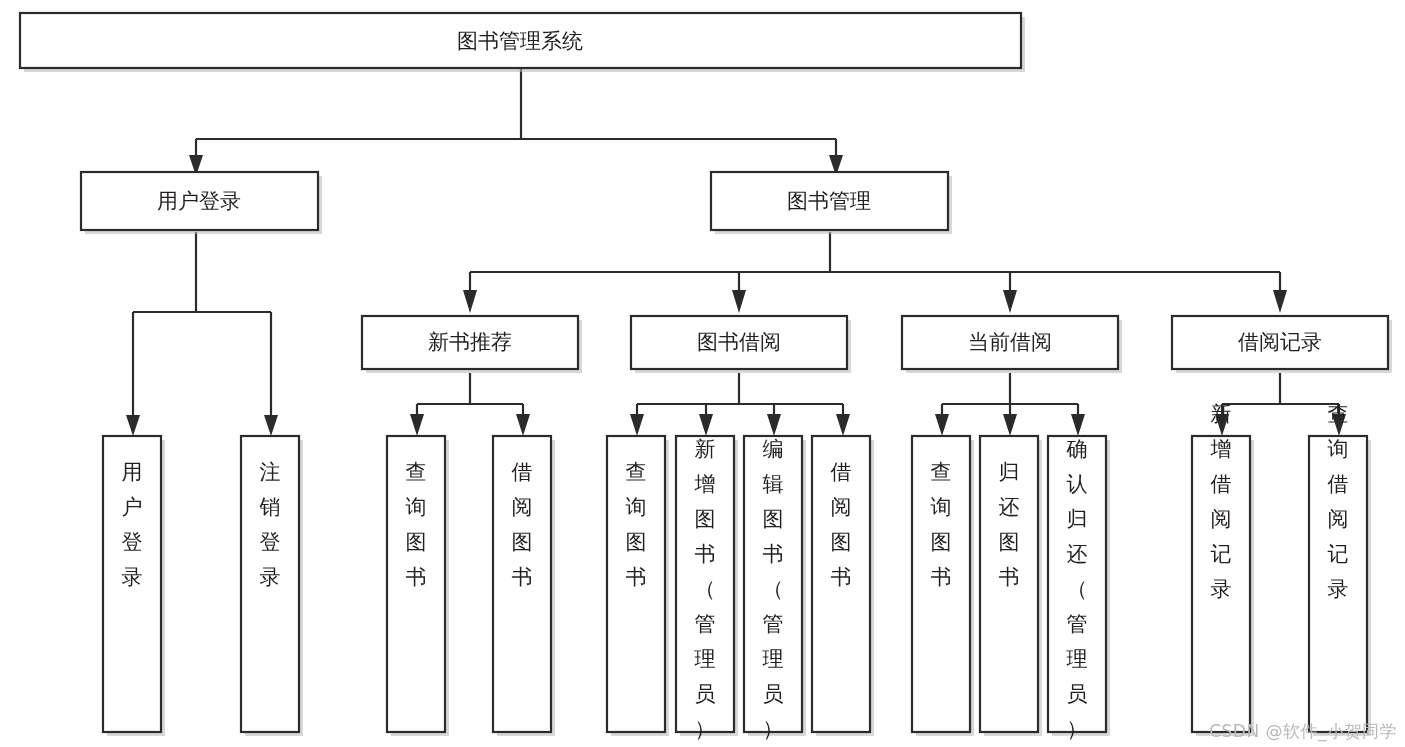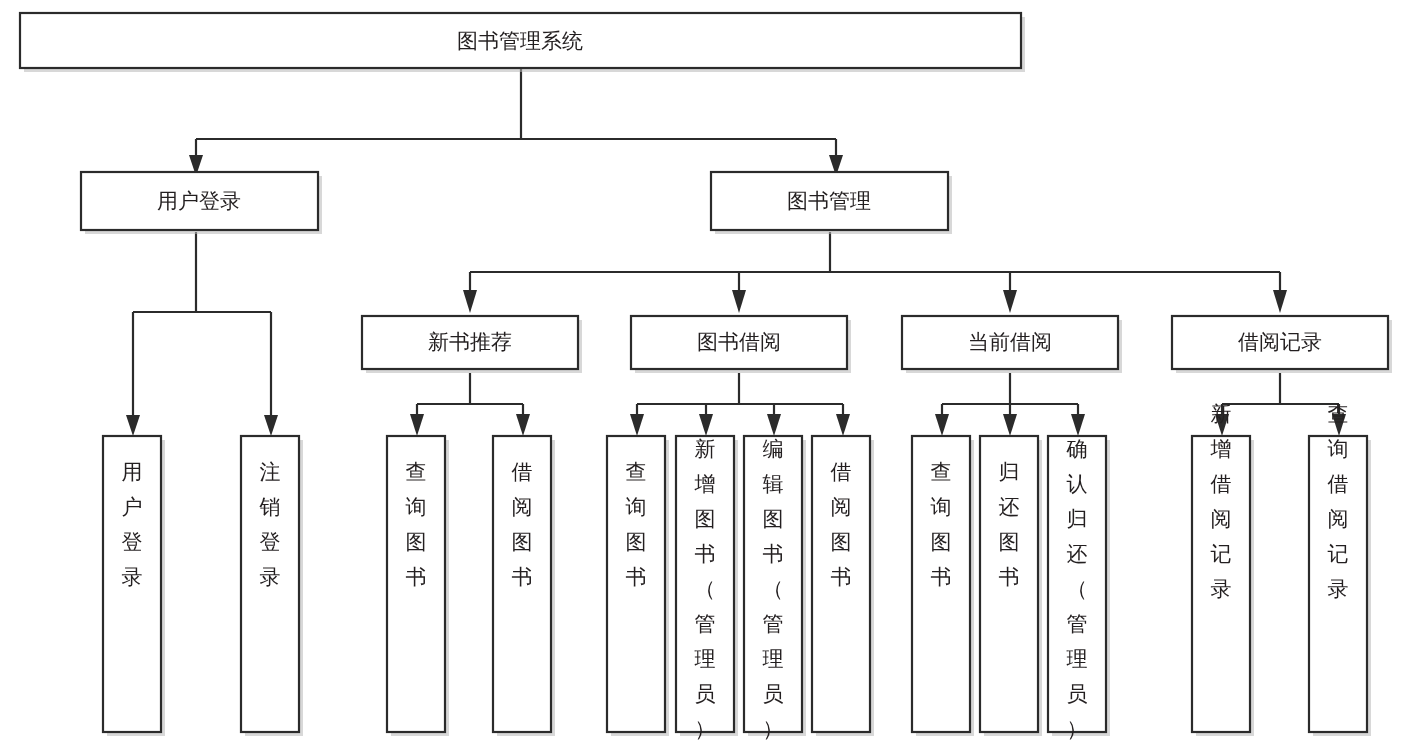--- a/index.html
+++ b/index.html
@@ -235,14 +235,15 @@
       <text class="node-label-v" x="1221" y="508"><tspan x="1221" y="420.5">新</tspan><tspan x="1221" y="455.5">增</tspan><tspan x="1221" y="490.5">借</tspan><tspan x="1221" y="525.5">阅</tspan><tspan x="1221" y="560.5">记</tspan><tspan x="1221" y="595.5">录</tspan></text>
     </g>
     <g>
       <rect class="node-shadow" x="1313" y="440" width="58" height="296"></rect>
       <rect class="node-box" x="1309" y="436" width="58" height="296"></rect>
       <text class="node-label-v" x="1338" y="508"><tspan x="1338" y="420.5">查</tspan><tspan x="1338" y="455.5">询</tspan><tspan x="1338" y="490.5">借</tspan><tspan x="1338" y="525.5">阅</tspan><tspan x="1338" y="560.5">记</tspan><tspan x="1338" y="595.5">录</tspan></text>
     </g>
 
   </svg>
 
+  <div class="watermark">CSDN @软件_小贺同学</div>
 
 </div>
 
 </body></html>

